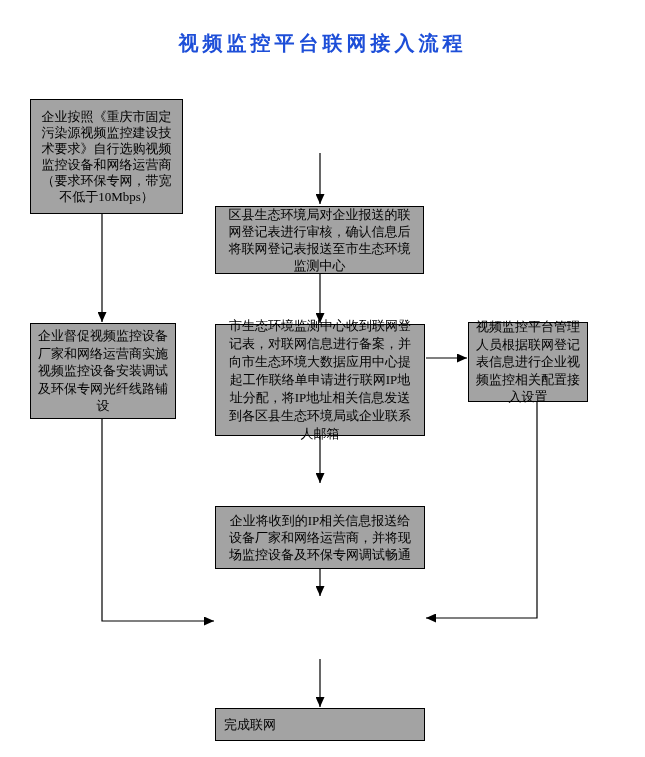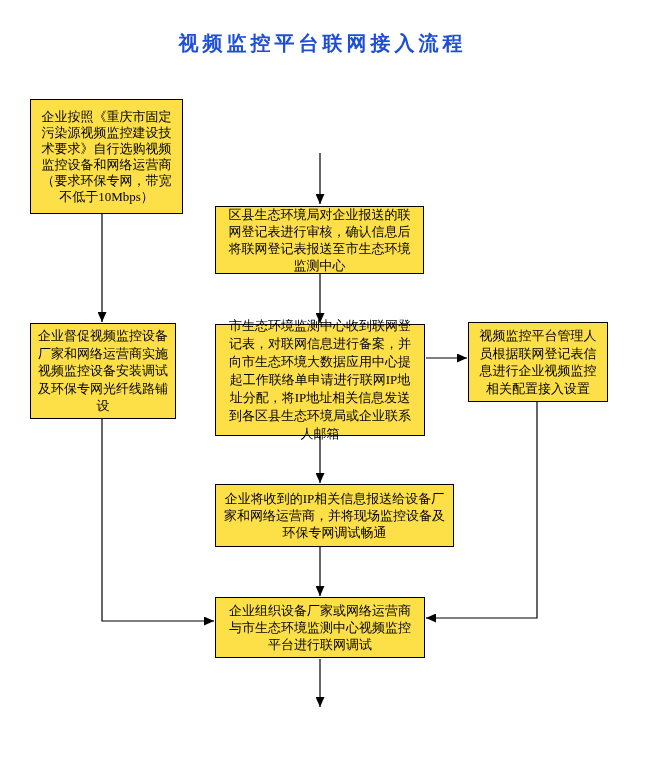--- a/index.html
+++ b/index.html
@@ -31,38 +31,38 @@
     top: 0;
     left: 0;
     width: 645px;
     height: 757px;
     pointer-events: none;
   }
   .node {
     position: absolute;
     box-sizing: border-box;
     border: 1px solid #000000;
-    background: #fde047;
+    background: #a3a3a3;
     color: #000000;
     display: flex;
     align-items: center;
     justify-content: flex-start;
     text-align: center;
     font-size: 13px;
     line-height: 17px;
     padding: 3px 8px;
   }
   
   .node-left-1   { left: 30px;  top: 99px;  width: 153px; height: 115px; line-height: 16px; padding: 3px 6px; }
   .node-center-1 { left: 215px; top: 100px; width: 208px; height: 53px; }
   .node-center-2 { left: 215px; top: 206px; width: 209px; height: 68px; }
   .node-left-2   { left: 30px;  top: 323px; width: 146px; height: 96px;  line-height: 17.5px; padding: 3px 7px; }
   .node-center-3 { left: 215px; top: 324px; width: 210px; height: 112px; line-height: 18px; }
-  .node-right-1  { left: 468px; top: 322px; width: 140px; height: 80px;  line-height: 17.5px; padding: 19px 7px; }
-  .node-center-4 { left: 215px; top: 484px; width: 239px; height: 63px; }
+  .node-right-1  { left: 468px; top: 322px; width: 120px; height: 80px;  line-height: 17.5px; padding: 19px 7px; }
+  .node-center-4 { left: 215px; top: 506px; width: 210px; height: 63px; }
   .node-center-5 { left: 215px; top: 597px; width: 210px; height: 61px; }
   .node-center-6 { left: 215px; top: 708px; width: 210px; height: 33px; }
 </style>
 </head>
 <body>
 
 <div class="canvas">
 
   <div class="page-title">视频监控平台联网接入流程</div>
 
@@ -110,18 +110,18 @@
   </div>
 
   <div class="node node-right-1">
     <span>视频监控平台管理人员根据联网登记表信息进行企业视频监控相关配置接入设置</span>
   </div>
 
   <div class="node node-center-4">
     <span>企业将收到的IP相关信息报送给设备厂家和网络运营商，并将现场监控设备及环保专网调试畅通</span>
   </div>
 
-  <div class="node node-center-5">
-    <span>企业组织设备厂家或网络运营商与市生态环境监测中心视频监控平台进行联网调试</span>
+
+  <div class="node node-center-6">
+    <span>完成联网</span>
   </div>
-
 
 </div>
 
 </body></html>

